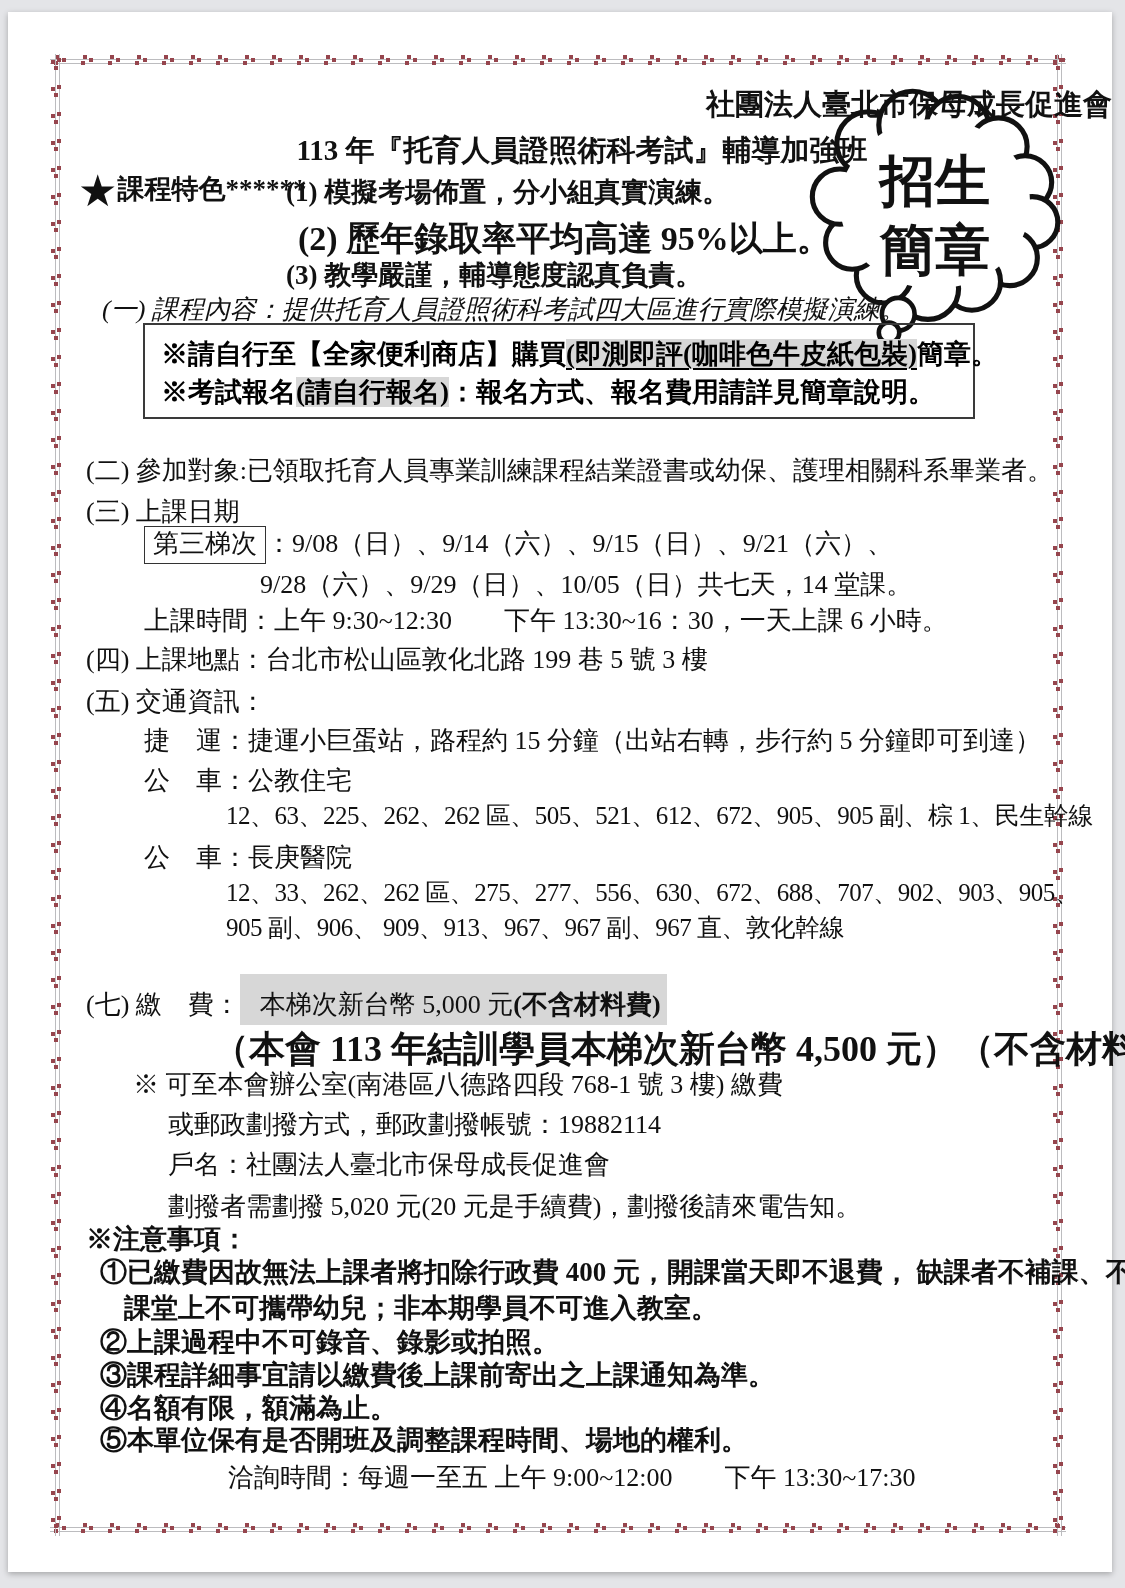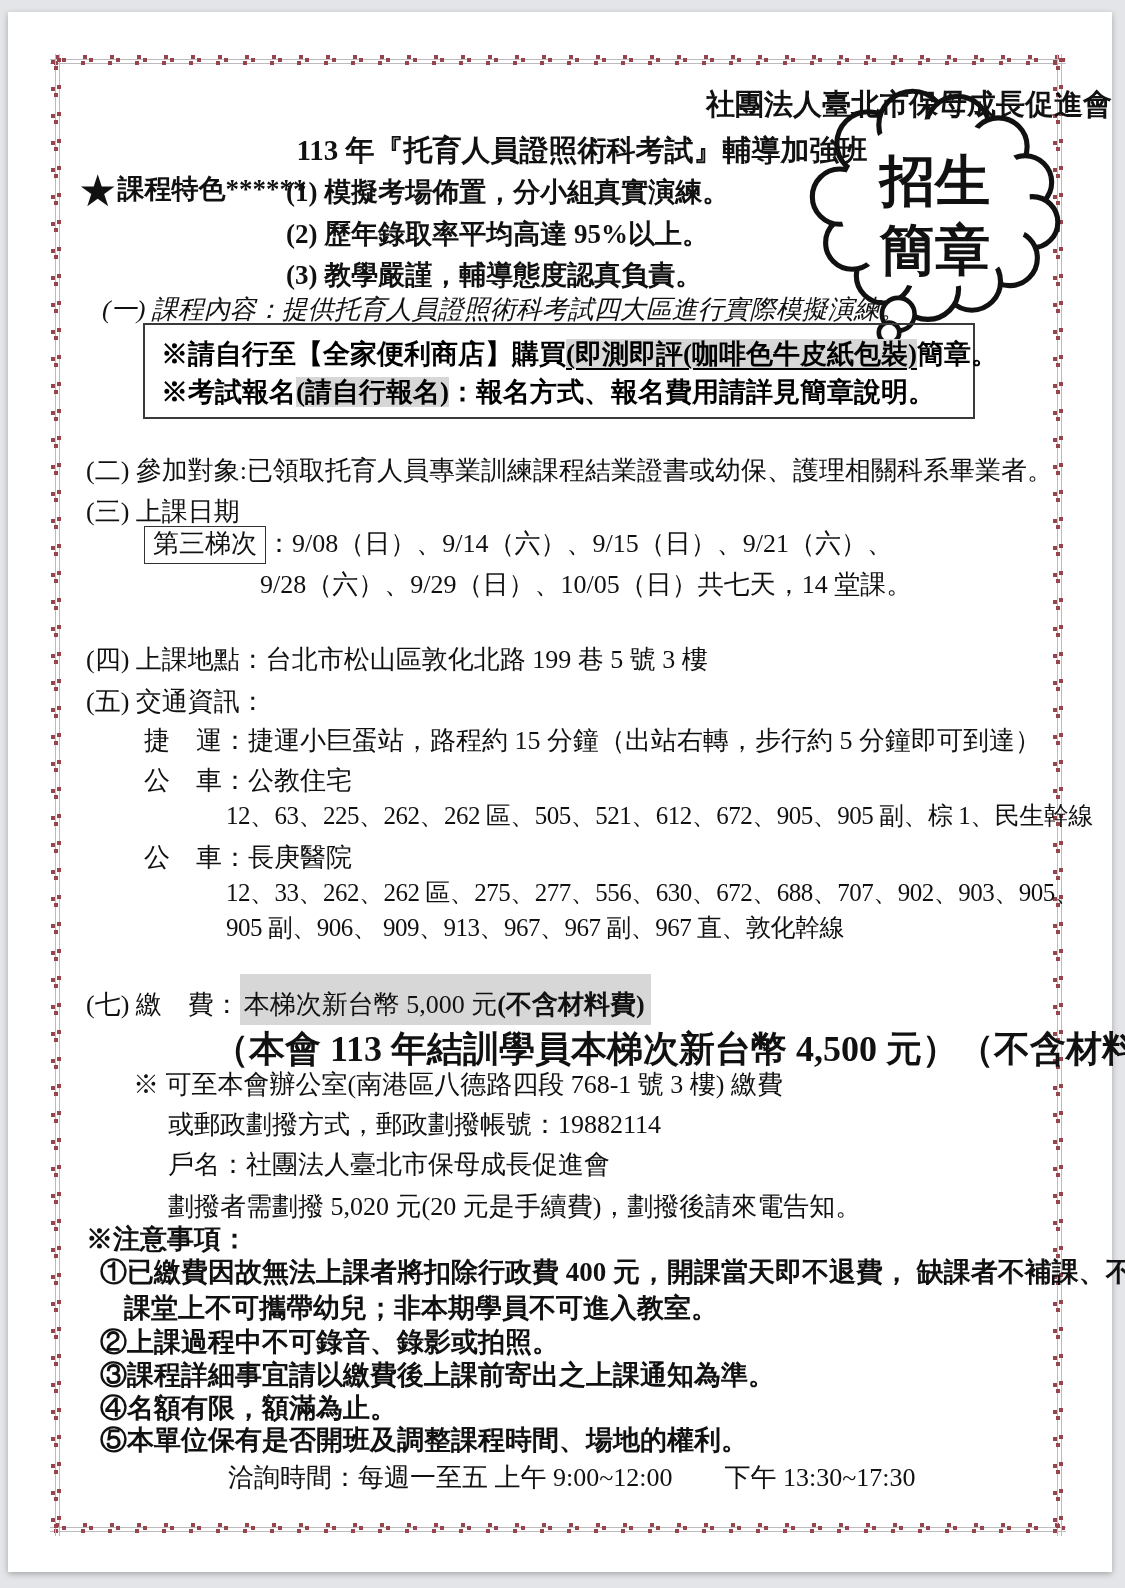--- a/index.html
+++ b/index.html
@@ -34,21 +34,21 @@
   .b{font-weight:bold;}
   .hl{background:#d7d7d7;}
   .ul{text-decoration:underline;text-underline-offset:5px;text-decoration-thickness:1.5px;}
   
   [data-name="org-title"]{left:0;width:100%;top:74px;text-align:right;font-size:29px;font-weight:bold;}
   [data-name="course-title"]{left:0;width:100%;top:120px;text-align:center;font-size:29px;font-weight:bold;transform:translateX(22px);}
   [data-name="features-label-line"]{left:70px;top:152px;}
   [data-name="star-icon"]{font-size:44px;vertical-align:-8px;}
   [data-name="features-label"]{font-size:27px;font-weight:bold;}
   [data-name="feature-1"]{left:278px;top:164px;font-size:27px;font-weight:bold;}
-  [data-name="feature-2"]{left:278px;top:206px;font-size:27px;font-weight:bold;}
+  [data-name="feature-2"]{left:290px;top:206px;font-size:34px;font-weight:bold;}
   [data-name="feature-3"]{left:278px;top:247px;font-size:27px;font-weight:bold;}
   [data-name="section-1"]{left:94px;top:282px;font-style:italic;}
   [data-name="purchase-notice-box"]{position:absolute;left:135px;top:311px;width:832px;height:96px;
       border:2px solid #3a3a3a;padding:10px 0 0 16px;box-sizing:border-box;}
   .nline{font-size:27px;font-weight:bold;white-space:nowrap;line-height:38px;}
   [data-name="section-2"]{left:78px;top:443px;}
   [data-name="section-3"]{left:78px;top:484px;}
   [data-name="batch-line"]{left:136px;top:514px;}
   [data-name="batch-number-box"]{display:inline-block;border:1.5px solid #333;padding:1px 8px 2px 8px;}
   [data-name="batch-line-2"]{left:252px;top:557px;}
@@ -56,21 +56,21 @@
   [data-name="section-4"]{left:78px;top:632px;}
   [data-name="section-5"]{left:78px;top:674px;}
   [data-name="mrt-line"]{left:136px;top:713px;}
   [data-name="bus1-label"]{left:136px;top:753px;}
   [data-name="bus1-row"]{left:218px;top:788px;font-size:25px;letter-spacing:-0.5px;}
   [data-name="bus2-label"]{left:136px;top:830px;}
   [data-name="bus2-row-1"]{left:218px;top:865px;font-size:25px;letter-spacing:-0.5px;}
   [data-name="bus2-row-2"]{left:218px;top:900px;font-size:25px;letter-spacing:-0.5px;}
   [data-name="section-6"]{left:78px;top:937px;}
   [data-name="fee-line"]{left:78px;top:977px;}
-  [data-name="fee-highlight"]{padding:16px 6px 6px 4px;}
+  [data-name="fee-highlight"]{padding:16px 6px 6px 20px;}
   [data-name="fee-sub-line"]{left:205px;top:1015px;font-weight:bold;font-size:36px;}
   [data-name="pay-line-1"]{left:125px;top:1057px;}
   [data-name="pay-line-2"]{left:160px;top:1097px;}
   [data-name="pay-line-3"]{left:160px;top:1137px;}
   [data-name="pay-line-4"]{left:160px;top:1179px;}
   [data-name="notes-title"]{left:78px;top:1211px;font-size:27px;font-weight:bold;}
   [data-name="note-0"]{left:92px;top:1244px;font-size:27px;font-weight:bold;}
   [data-name="note-1"]{left:116px;top:1280px;font-size:27px;font-weight:bold;}
   [data-name="note-2"]{left:92px;top:1314px;font-size:27px;font-weight:bold;}
   [data-name="note-3"]{left:92px;top:1347px;font-size:27px;font-weight:bold;}
@@ -138,20 +138,21 @@
     </div>
   </div>
 
   <div class="ln" data-name="section-2">(二) 參加對象:已領取托育人員專業訓練課程結業證書或幼保、護理相關科系畢業者。</div>
   <div class="ln" data-name="section-3">(三) 上課日期</div>
 
   <div class="ln" data-name="batch-line">
     <span data-name="batch-number-box">第三梯次</span><span data-name="batch-dates">：9/08（日）、9/14（六）、9/15（日）、9/21（六）、</span>
   </div>
   <div class="ln" data-name="batch-line-2">9/28（六）、9/29（日）、10/05（日）共七天，14 堂課。</div>
+  <div class="ln" data-name="time-line">上課時間：上午 9:30~12:30　　下午 13:30~16：30，一天上課 6 小時。</div>
 
   <div class="ln" data-name="section-4">(四) 上課地點：台北市松山區敦化北路 199 巷 5 號 3 樓</div>
   <div class="ln" data-name="section-5">(五) 交通資訊：</div>
   <div class="ln" data-name="mrt-line">捷　運：捷運小巨蛋站，路程約 15 分鐘（出站右轉，步行約 5 分鐘即可到達）</div>
   <div class="ln" data-name="bus1-label">公　車：公教住宅</div>
   <div class="ln" data-name="bus1-row">12、63、225、262、262 區、505、521、612、672、905、905 副、棕 1、民生幹線</div>
   <div class="ln" data-name="bus2-label">公　車：長庚醫院</div>
   <div class="ln" data-name="bus2-row-1">12、33、262、262 區、275、277、556、630、672、688、707、902、903、905、</div>
   <div class="ln" data-name="bus2-row-2">905 副、906、 909、913、967、967 副、967 直、敦化幹線</div>
 

